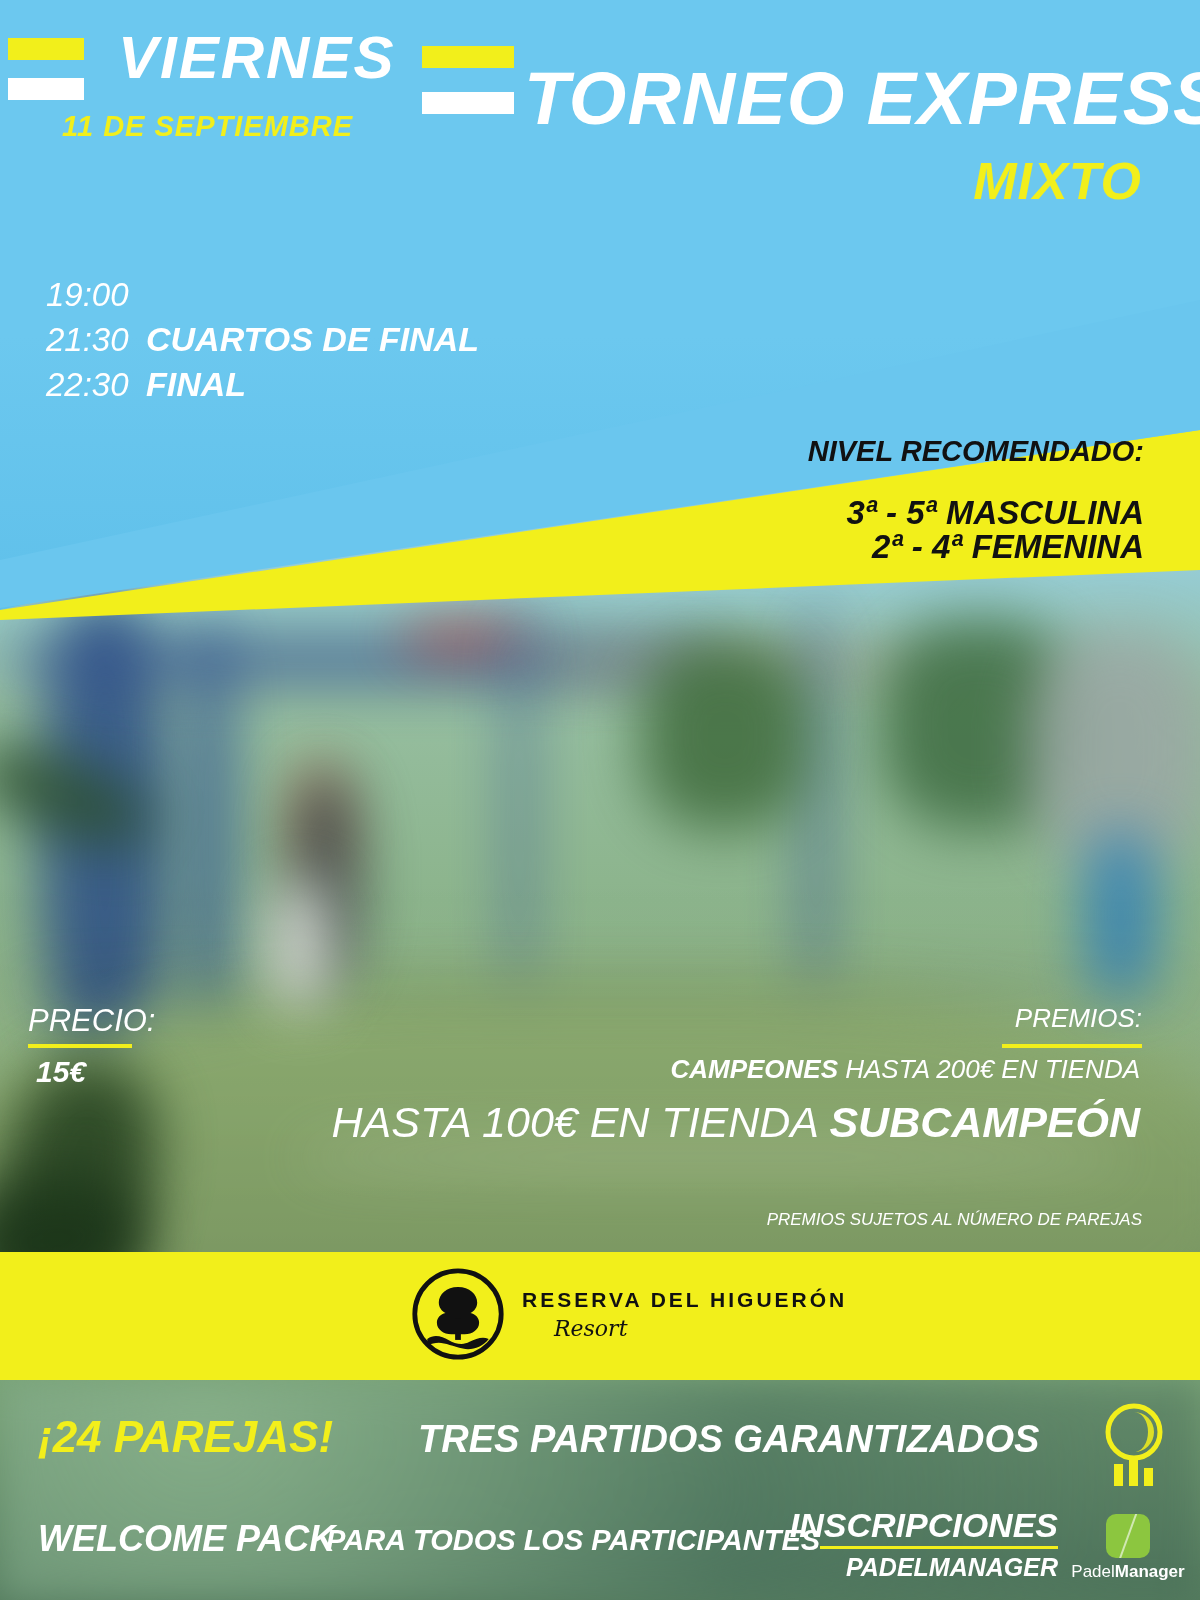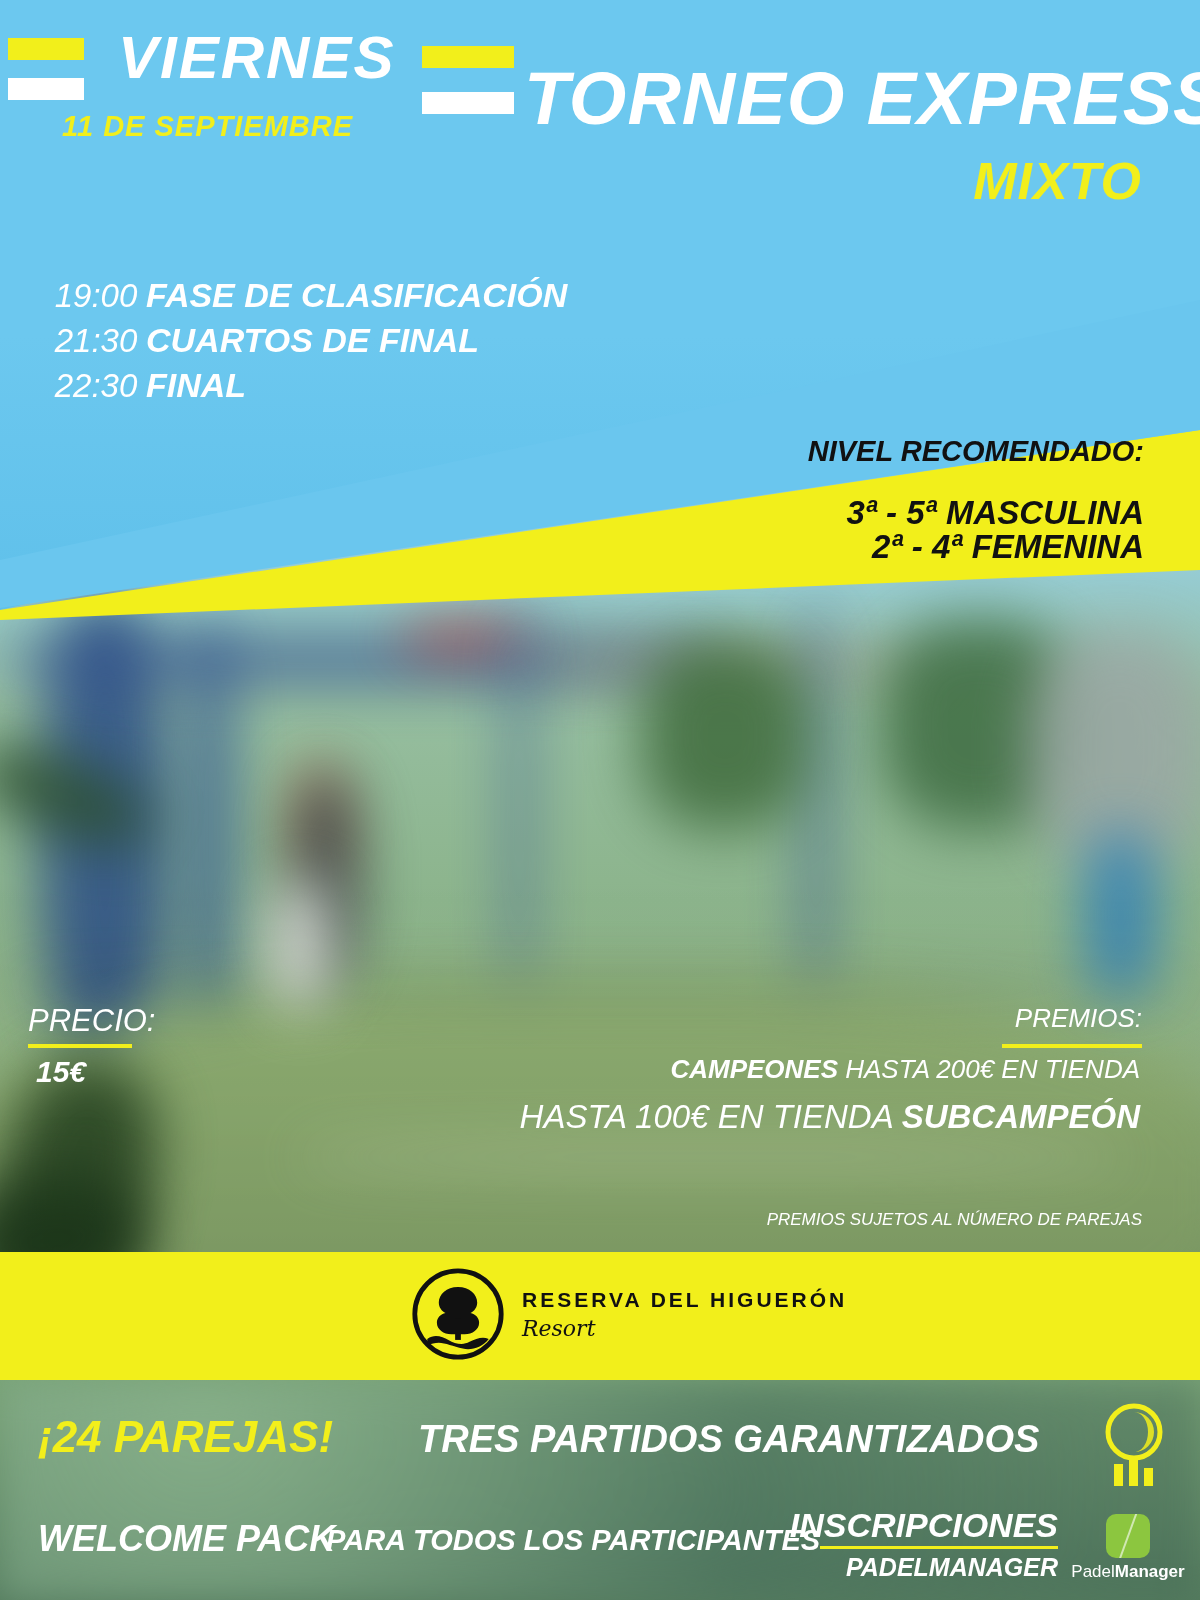--- a/index.html
+++ b/index.html
@@ -207,21 +207,20 @@
 
   
   .schedule {
     position: absolute;
     left: 46px; top: 276px;
   }
   .sched-row {
     display: flex;
     align-items: baseline;
     margin-bottom: 6px;
-    text-align: center;
   }
   .sched-time {
     width: 100px;
     font-size: 33px;
     font-weight: 400;
     font-style: italic;
     color: #ffffff;
     letter-spacing: 0px;
   }
   .sched-label {
@@ -309,21 +308,21 @@
     text-align: right;
     font-size: 26px;
     font-style: italic;
     color: #ffffff;
     white-space: nowrap;
   }
   .premio-line-2 {
     position: absolute;
     left: 0; right: 60px; top: 1098px;
     text-align: right;
-    font-size: 33px;
+    font-size: 43px;
     font-style: italic;
     color: #ffffff;
     white-space: nowrap;
   }
   .w900 { font-weight: 900; }
   .w400 { font-weight: 400; }
   .premios-note {
     position: absolute;
     right: 58px; top: 1210px;
     font-size: 17px;
@@ -358,20 +357,21 @@
     letter-spacing: 3px;
     white-space: nowrap;
   }
   .logo-text-2 {
     font-size: 22px;
     font-style: italic;
     color: #111;
     font-family: "DejaVu Serif", serif;
     margin-top: 4px;
     white-space: nowrap;
+    margin-left: 32px;
   }
 
   
   .bottom-area {
     position: absolute;
     left: 0; top: 1380px;
     width: 1200px; height: 220px;
     background: linear-gradient(to bottom, rgba(122,164,120,.95), rgba(86,126,96,.97));
     overflow: hidden;
   }
@@ -520,21 +520,20 @@
   <div class="dash dash-4"></div>
 
   <div class="viernes">VIERNES</div>
   <div class="fecha">11 DE SEPTIEMBRE</div>
   <div class="torneo">TORNEO EXPRESS</div>
   <div class="mixto">MIXTO</div>
 
   <div class="schedule">
     <div class="sched-row">
       <span class="sched-time">19:00</span>
-      <span class="sched-label">FASE DE CLASIFICACIÓN</span>
     </div>
     <div class="sched-row">
       <span class="sched-time">21:30</span>
       <span class="sched-label">CUARTOS DE FINAL</span>
     </div>
     <div class="sched-row">
       <span class="sched-time">22:30</span>
       <span class="sched-label">FINAL</span>
     </div>
   </div>

